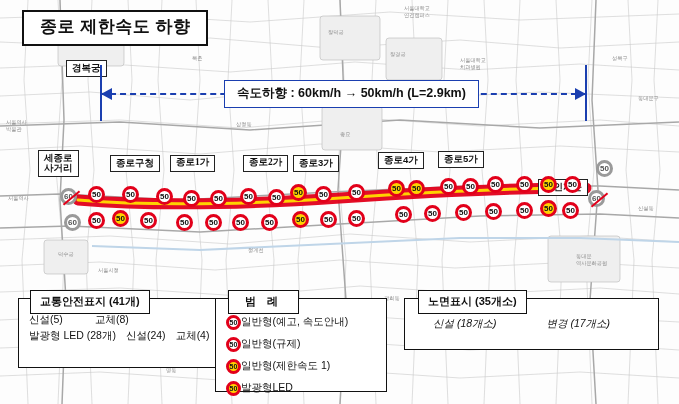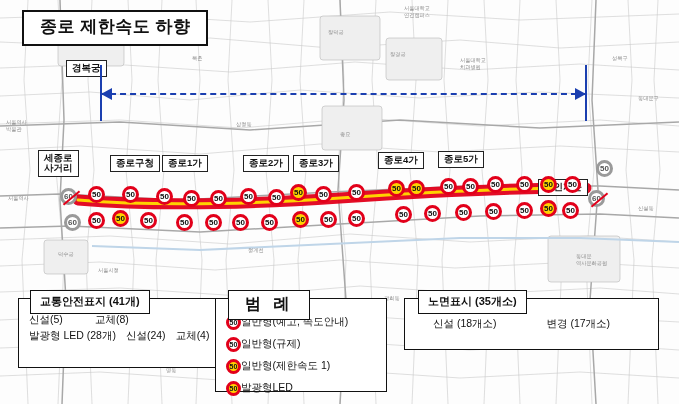--- a/index.html
+++ b/index.html
@@ -191,21 +191,21 @@
     background: #ffffff;
     border: 1.5px solid #111;
     z-index: 38;
   }
   .legend-title {
     position: absolute;
     left: 228px;
     top: 290px;
     background: #ffffff;
     border: 1.5px solid #111;
-    font-size: 16px;
+    font-size: 11px;
     font-weight: bold;
     padding: 3px 16px 4px 16px;
     z-index: 39;
     letter-spacing: 4px;
   }
   .legend-rows {
     padding: 12px 0 0 10px;
     font-size: 10.5px;
   }
   .legend-row {
@@ -333,28 +333,29 @@
 
   <div class="title-box">종로 제한속도 하향</div>
 
   <div class="span-arrow-line">
     <div class="dash"></div>
     <div class="endcap left"></div>
     <div class="endcap right"></div>
     <div class="arrowhead left"></div>
     <div class="arrowhead right"></div>
   </div>
+  <div class="span-banner">속도하향 : 60km/h → 50km/h (L=2.9km)</div>
 
   <div id="place-labels">
       <div class="place-label" style="left: 66px; top: 60px;">경복궁</div>
       <div class="place-label" style="left: 38px; top: 150px;">세종로
 사거리</div>
       <div class="place-label" style="left: 110px; top: 155px;">종로구청</div>
-      <div class="place-label" style="left: 162px; top: 155px;">종로1가</div>
-      <div class="place-label" style="left: 243px; top: 155px;">종로2가</div>
+      <div class="place-label" style="left: 170px; top: 155px; font-family: Liberation Serif, serif;">종로1가</div>
+      <div class="place-label" style="left: 243px; top: 155px; font-family: Liberation Serif, serif;">종로2가</div>
       <div class="place-label" style="left: 293px; top: 155px;">종로3가</div>
       <div class="place-label" style="left: 378px; top: 152px;">종로4가</div>
       <div class="place-label" style="left: 438px; top: 151px;">종로5가</div>
       <div class="place-label" style="left: 538px; top: 143px; margin-top: 36px;">흥인지문</div>
     </div>
 
   <div id="sign-layer">
       <div class="sign" style="left: 88px; top: 186px;">50</div>
       <div class="sign" style="left: 122px; top: 186px;">50</div>
       <div class="sign" style="left: 156px; top: 188px;">50</div>
@@ -427,21 +428,21 @@
         </div>
         <div class="legend-row">
           <span class="legend-chip yellow">50</span>
           <span>발광형LED</span>
         </div>
       </div>
   </div>
   <div class="legend-title">범 례</div>
 
   <div class="info-box nm-box">
-    <div class="info-rows" style="padding-top:16px; padding-left:28px;">
+    <div class="info-rows" style="padding-top:16px; padding-left:28px;font-style:italic;">
       <div class="info-row">
         <span style="width:110px">신설 (18개소)</span>
         <span style="width:110px">변경 (17개소)</span>
       </div>
     </div>
   </div>
   <div class="info-title nm-title">노면표시 (35개소)</div>
 
 </div>
 

